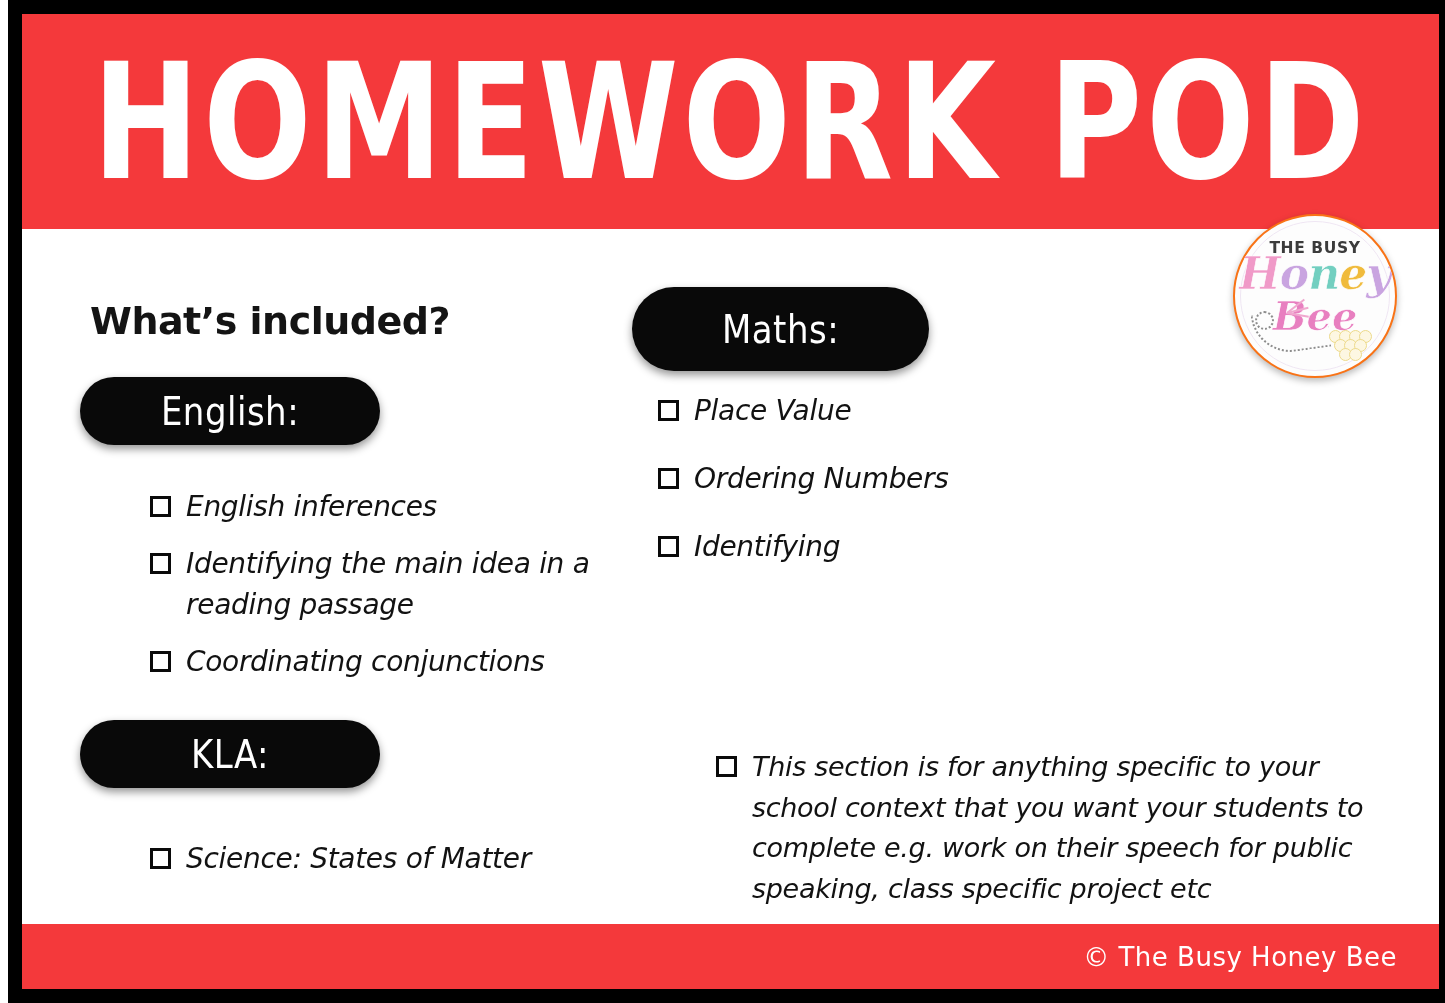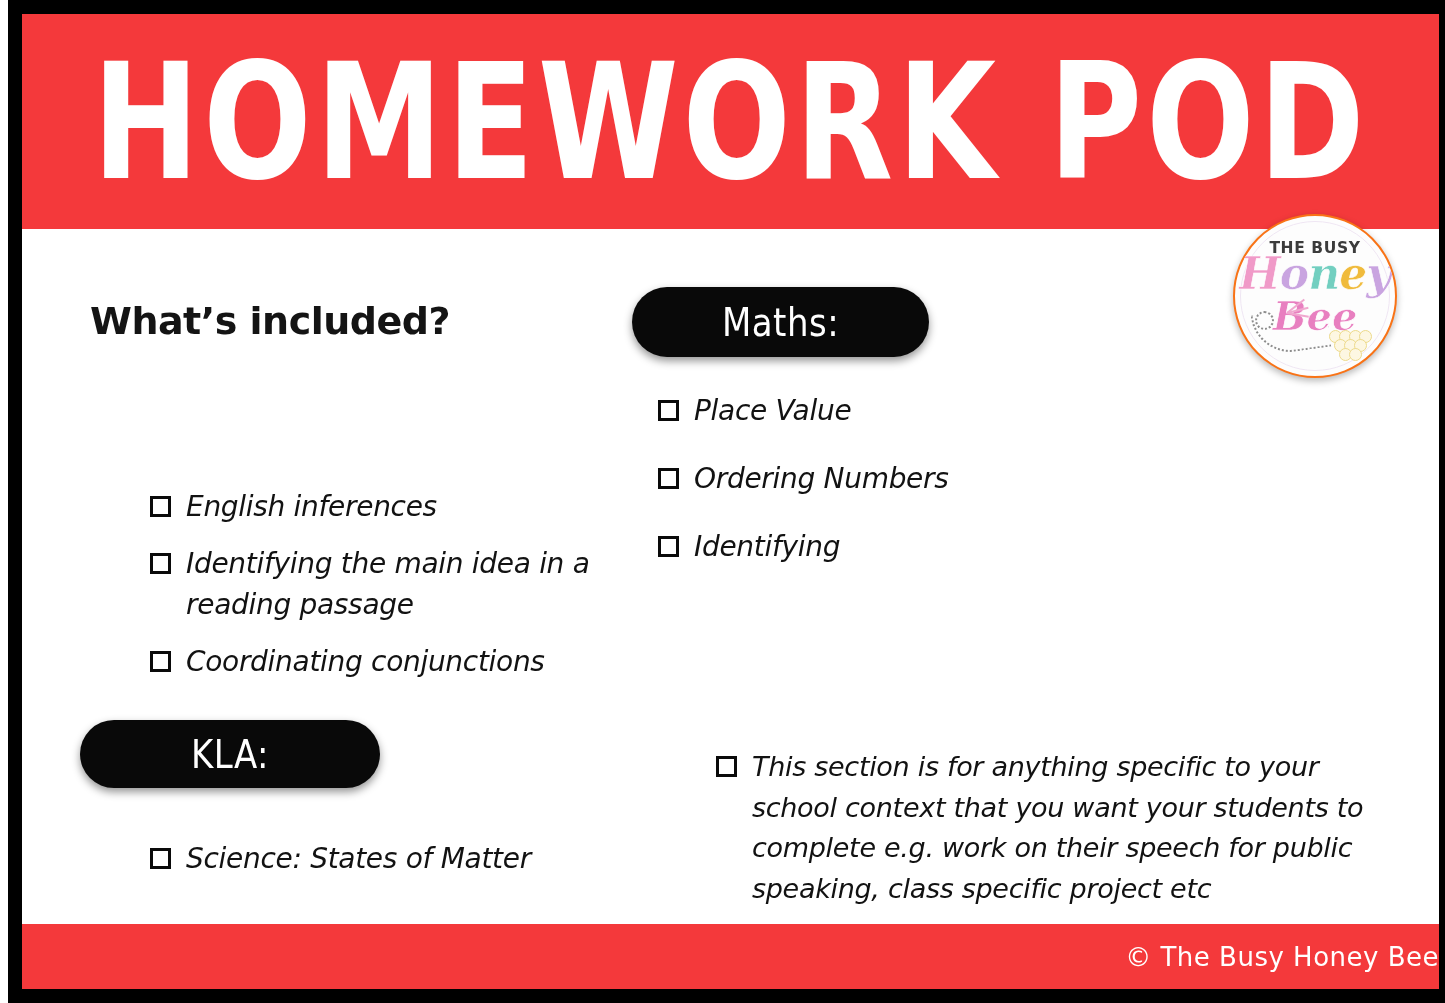--- a/index.html
+++ b/index.html
@@ -64,20 +64,21 @@
   #footer-banner {
     position: absolute;
     left: 0;
     bottom: 0;
     width: 100%;
     height: 65px;
     background: #F4393B;
     display: flex;
     align-items: center;
     justify-content: flex-end;
+    padding-right: 42px;
     box-sizing: border-box;
   }
   #footer-text {
     color: #ffffff;
     font-family: "DejaVu Sans", sans-serif;
     font-size: 26px;
     letter-spacing: 0.5px;
     white-space: nowrap;
   }
 
@@ -231,21 +232,21 @@
   .pill-label {
     color: #ffffff;
     font-family: "DejaVu Sans", sans-serif;
     font-size: 34px;
     letter-spacing: 0.5px;
     transform: scaleY(1.16);
     white-space: nowrap;
   }
   #pill-english { left: 58px; top: 148px; width: 300px; height: 68px; }
   #pill-kla     { left: 58px; top: 491px; width: 300px; height: 68px; }
-  #pill-maths   { left: 610px; top: 58px; width: 297px; height: 70px; }
+  #pill-maths   { left: 610px; top: 58px; width: 297px; height: 84px; }
   #pill-other   { left: 644px; top: 408px; width: 298px; height: 68px; }
 
   
   .checklist {
     position: absolute;
   }
   .check-item {
     display: flex;
     align-items: flex-start;
     margin-bottom: 16px;
@@ -324,20 +325,23 @@
         <span class="hc" style="left:25px;top:9px;"></span>
         <span class="hc" style="left:10px;top:18px;"></span>
         <span class="hc" style="left:20px;top:18px;"></span>
       </div>
     </div>
 
     <div id="content">
 
       <div id="section-heading">What’s included?</div>
 
+      <div class="pill" id="pill-english">
+        <span class="pill-label">English:</span>
+      </div>
       <div class="checklist" id="list-english">
         <div class="check-item">
           <span class="checkbox"></span>
           <span class="check-text">English inferences</span>
         </div>
         <div class="check-item">
           <span class="checkbox"></span>
           <span class="check-text">Identifying the main idea in a reading passage</span>
         </div>
         <div class="check-item">

